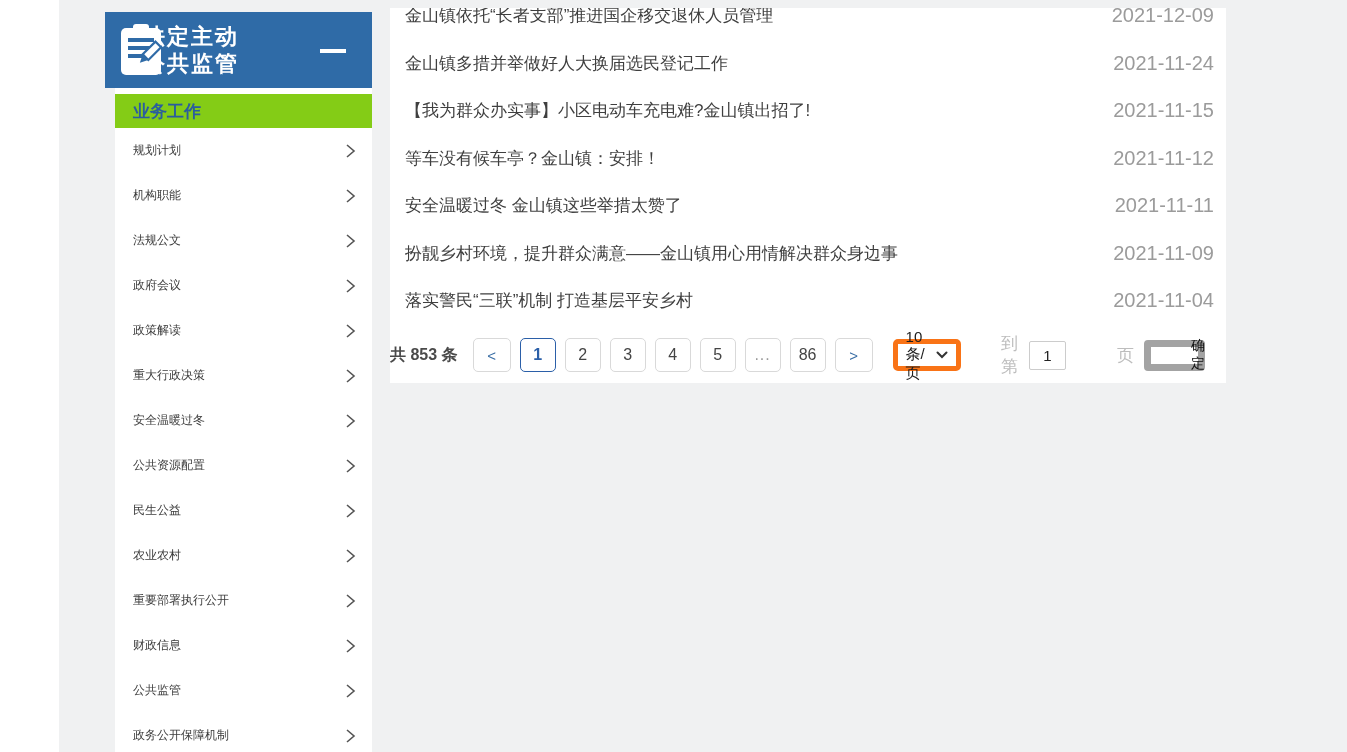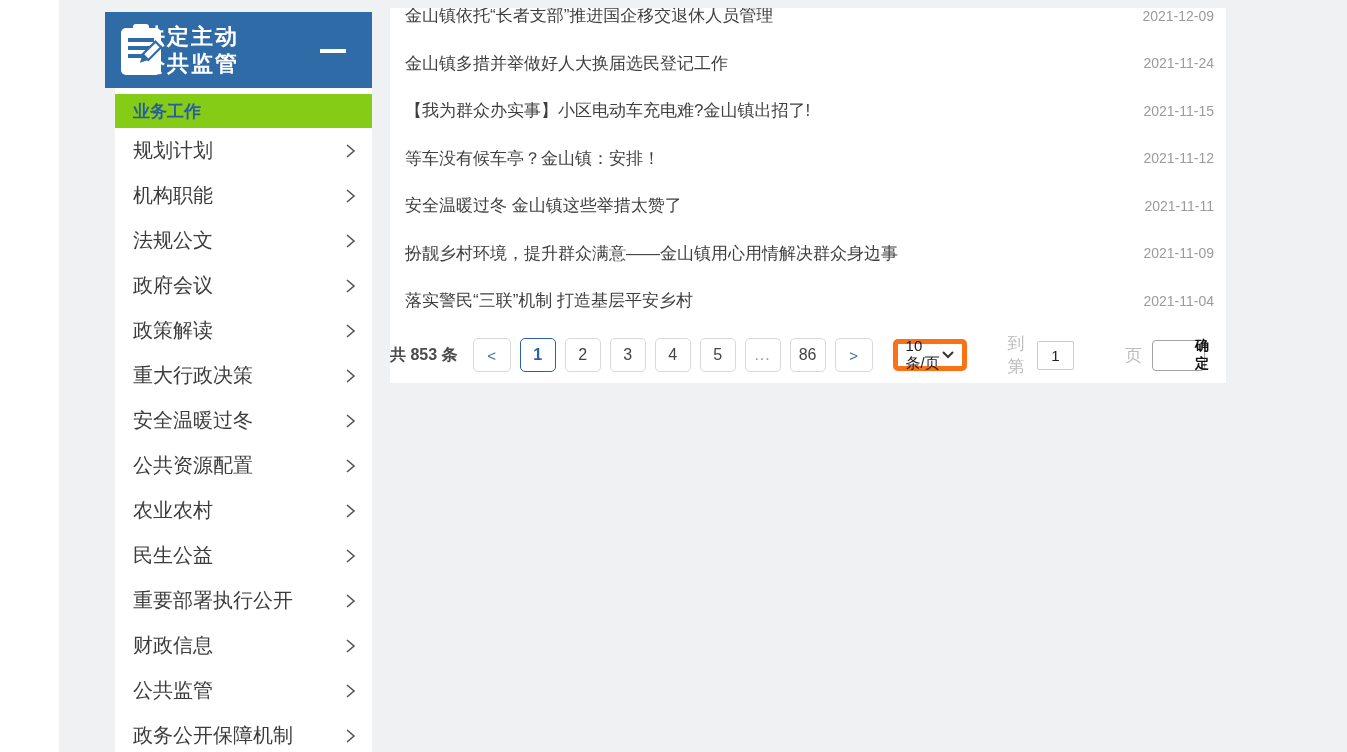--- a/index.html
+++ b/index.html
@@ -33,36 +33,36 @@
     margin-left:10px; width:257px; background:#ffffff;
     padding-top:6px; height:664px; overflow:hidden;
   }
   .menu-item-active {
     height:34px; background:#84cc16; display:flex; align-items:center;
     padding-left:18px; color:#2a5d9f; font-size:17px; font-weight:bold;
     cursor:pointer;
   }
   .menu-item {
     height:45px; display:flex; align-items:center; justify-content:space-between;
-    padding:0 16px 0 18px; font-size:20px; color:#3c3c3c; cursor:pointer;
+    padding:0 16px 0 18px; font-size:12px; color:#3c3c3c; cursor:pointer;
   }
   .menu-item .chev { display:flex; align-items:center; }
 
   
   .main-card {
     position:absolute; left:390px; top:8px; width:836px; height:375px;
     background:#ffffff; overflow:hidden;
   }
   .news-list { margin-top:-16px; }
   .news-row {
     height:47.5px; display:flex; align-items:center;
     padding:0 12px 0 15px; cursor:pointer;
   }
   .news-title { flex:1; font-size:17px; color:#3f3f3f; white-space:nowrap; overflow:hidden; }
-  .news-date { font-size:14px; color:#9b9b9b; margin-left:20px; }
+  .news-date { font-size:20px; color:#9b9b9b; margin-left:20px; }
 
   
   .pagination {
     position:absolute; left:0; top:330px; width:836px; height:34px;
     display:flex; align-items:center; padding:0 21px 0 0;
   }
   .total-count { font-size:16px; color:#4a4a4a; margin:0 15px 0 0; white-space:nowrap;font-weight:bold; }
   .pbtn {
     min-width:36px; height:34px; margin-right:9px;
     border:1px solid #d9d9d9; border-radius:5px; background:#ffffff;
@@ -80,22 +80,22 @@
   }
   .goto-group { margin-left:auto; display:flex; align-items:center; }
   .goto-text { font-size:17px; color:#bdbdbd;margin-left:40px; }
   .goto-input {
     width:37px; height:29px; margin:0 11px; text-align:center;
     border:1px solid #cccccc; border-radius:2px; font-size:15px; color:#222;
     font-family:"Liberation Sans","DejaVu Sans",sans-serif;
   }
   .goto-page-label { margin-right:10px; }
   .confirm-btn {
-    width:53px; height:31px; border:1px solid #a3a3a3; border-radius:4px;
-    background:#ffffff; font-size:14px; font-weight:bold; color:#111;
+    width:53px; height:31px; border:7px solid #a3a3a3; border-radius:4px;
+    background:#ffffff; font-size:14px; font-weight:normal; color:#111;
     display:flex; align-items:center; justify-content:center; cursor:pointer;
     font-family:"Liberation Sans","DejaVu Sans",sans-serif;
     padding-left:47px;
   }
 </style>
 </head>
 <body>
 
 <div class="left-white-strip"></div>
 
@@ -184,29 +184,29 @@
     </div>
     <div class="menu-item">
       <span>公共资源配置</span>
       <span class="chev">
           <svg width="12" height="16" viewBox="0 0 12 16">
             <path d="M3 2 L10 8 L3 14" stroke="#555" stroke-width="1.6" fill="none"></path>
           </svg>
         </span>
     </div>
     <div class="menu-item">
+      <span>民生公益</span>
+      <span class="chev">
+          <svg width="12" height="16" viewBox="0 0 12 16">
+            <path d="M3 2 L10 8 L3 14" stroke="#555" stroke-width="1.6" fill="none"></path>
+          </svg>
+        </span>
+    </div>
+    <div class="menu-item">
       <span>农业农村</span>
-      <span class="chev">
-          <svg width="12" height="16" viewBox="0 0 12 16">
-            <path d="M3 2 L10 8 L3 14" stroke="#555" stroke-width="1.6" fill="none"></path>
-          </svg>
-        </span>
-    </div>
-    <div class="menu-item">
-      <span>民生公益</span>
       <span class="chev">
           <svg width="12" height="16" viewBox="0 0 12 16">
             <path d="M3 2 L10 8 L3 14" stroke="#555" stroke-width="1.6" fill="none"></path>
           </svg>
         </span>
     </div>
     <div class="menu-item">
       <span>重要部署执行公开</span>
       <span class="chev">
           <svg width="12" height="16" viewBox="0 0 12 16">

